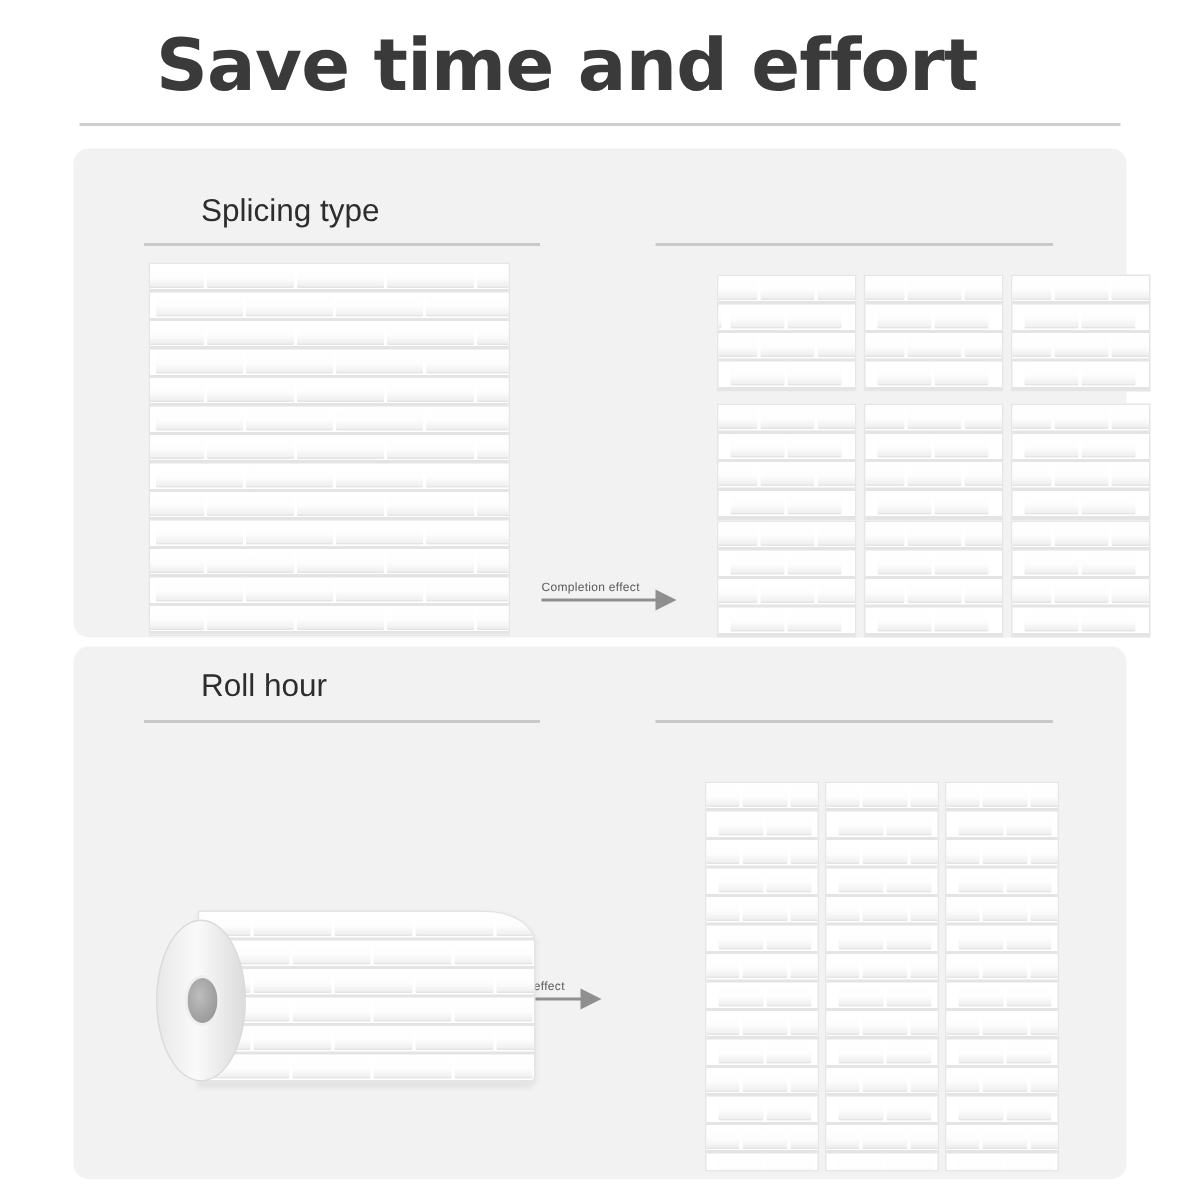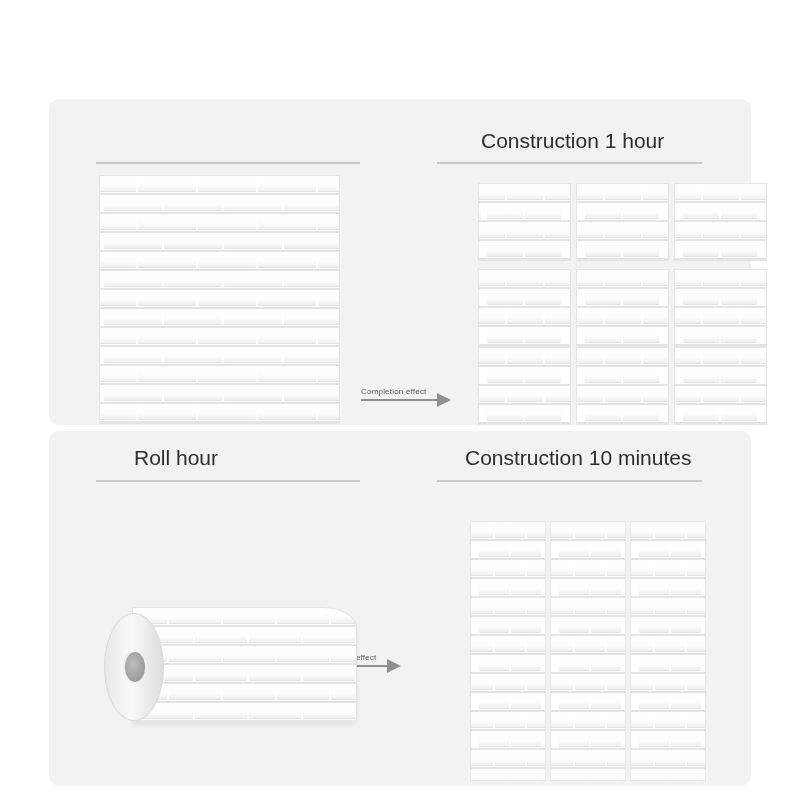--- a/index.html
+++ b/index.html
@@ -195,26 +195,30 @@
     height: 260px;
   }
 
   .tile, .strip, .splice-big, .roll-sheet { background-color: #ffffff; }
 </style>
 </head>
 <body>
 
 <div class="page">
 
+  <div class="header">
+    <div class="headline">Save time and effort</div>
+    <div class="headline-rule"></div>
+  </div>
 
   <div class="panel panel-top">
 
+    <div class="col-title" style="left:85px; top:30px;">Splicing type</div>
     <div class="title-rule" style="left:47px; top:63px; width:264px;"></div>
 
-    <div class="col-title" style="left:432px; top:30px;">Construction 1 hour</div>
     <div class="title-rule" style="left:388px; top:63px; width:265px;"></div>
 
     <div class="arrow-wrap" style="left:312px; top:288px;">
       <div class="arrow-line"></div>
       <div class="arrow-head"></div>
       <div class="arrow-text">Completion effect</div>
     </div>
   </div>
 
   <div class="brick-panel splice-big">
@@ -507,21 +511,20 @@
           <i style="left:8px;width:36px"></i>
           <i style="left:46px;width:36px"></i>
         </div>
       </div>
   </div>
 
   <div class="panel panel-bottom">
     <div class="col-title" style="left:85px; top:15px;">Roll hour</div>
     <div class="title-rule" style="left:47px; top:49px; width:264px;"></div>
 
-    <div class="col-title" style="left:416px; top:15px;">Construction 10 minutes</div>
     <div class="title-rule" style="left:388px; top:49px; width:265px;"></div>
 
     <div class="arrow-wrap" style="left:262px; top:222px;">
       <div class="arrow-line"></div>
       <div class="arrow-head"></div>
       <div class="arrow-text">Completion effect</div>
     </div>
   </div>
 
   <div class="roll-wrap">

